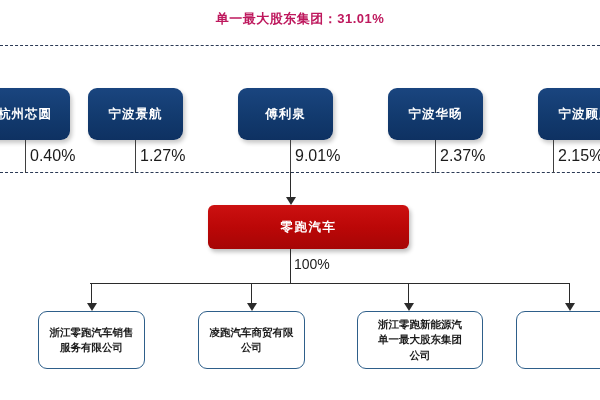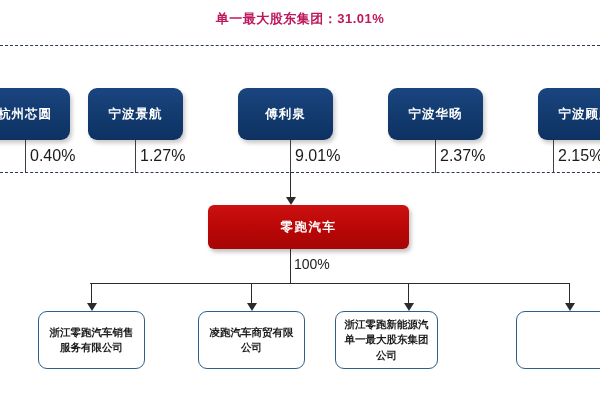--- a/index.html
+++ b/index.html
@@ -239,21 +239,21 @@
       <span>浙江零跑汽车销售</span>
       <span>服务有限公司</span>
     </div>
   </div>
   <div class="subsidiary-box" style="left:198px; width:107px;">
     <div>
       <span>凌跑汽车商贸有限</span>
       <span>公司</span>
     </div>
   </div>
-  <div class="subsidiary-box" style="left:335px; width:103px;">
+  <div class="subsidiary-box" style="left:357px; width:126px;">
     <div>
       <span>浙江零跑新能源汽</span>
       <span>单一最大股东集团</span>
       <span>公司</span>
     </div>
   </div>
   <div class="subsidiary-box" style="left:516px; width:107px;">
     <div>
       <span></span>
     </div>

